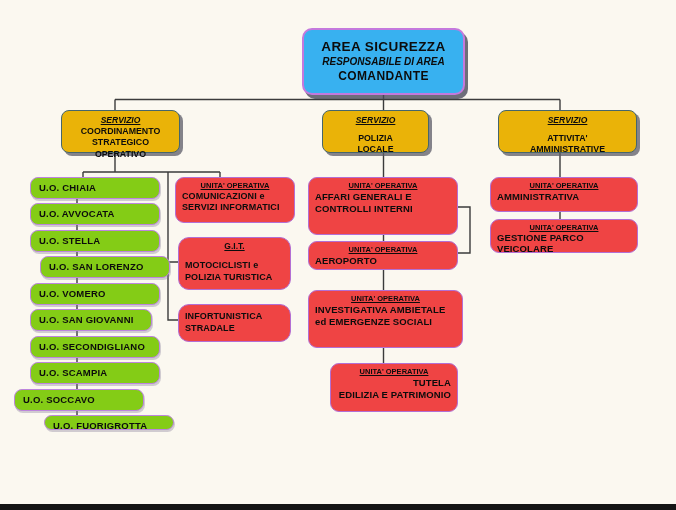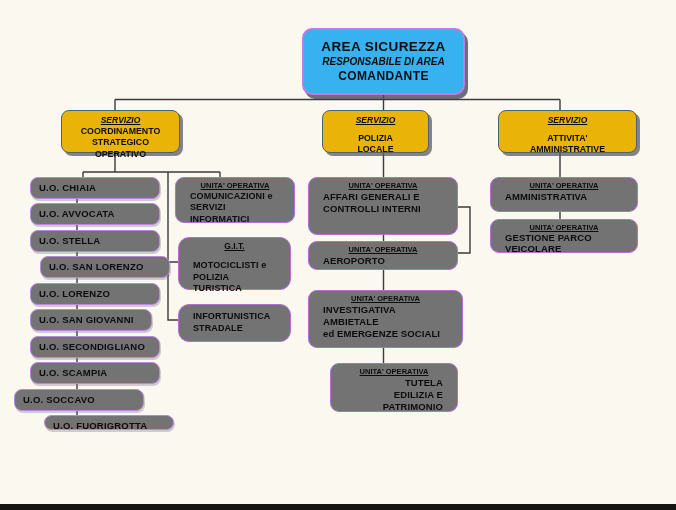--- a/index.html
+++ b/index.html
@@ -33,34 +33,34 @@
     border-radius:8px;
     box-shadow:3px 3px 0 rgba(92,92,104,.75);
     text-align:center;padding:4px 18px;line-height:1.3;
   }
   .srv-header{display:block;font-size:8.5px;font-weight:bold;font-style:italic;text-decoration:underline;}
   .srv-name{display:block;font-size:8.8px;font-weight:bold;white-space:pre-line;}
   .srv.gap .srv-name{margin-top:7px;}
 
   
   .uo{
-    background:#737373;
+    background:#84cc16;
     border:1.6px solid #BD85DD;
     border-radius:8px;
     box-shadow:1px 2px 0 rgba(130,120,150,.35);
     font-size:9.5px;font-weight:bold;
     padding:4px 0 0 8px;letter-spacing:.2px;
   }
 
   
   .unit{
-    background:#737373;
+    background:#ef4444;
     border:1.6px solid #B36FD4;
     border-radius:9px;
-    padding:3px 14px;line-height:1.3;
+    padding:3px 6px;line-height:1.3;
   }
   .unit-header{display:block;font-size:7.5px;font-weight:bold;text-decoration:underline;text-align:center;}
   .unit-header.italic{font-size:8.5px;}
   .unit-name{display:block;font-size:9px;font-weight:bold;white-space:pre-line;letter-spacing:.1px;}
   .unit.name-center .unit-name{text-align:right;}
   .unit.vcenter{display:flex;align-items:center;}
   .unit.hgap .unit-name{margin-top:8px;}
 
   #wires{position:absolute;left:0;top:0;}
   #footer-bar{position:absolute;left:0;bottom:0;width:676px;height:6px;background:#151515;}
@@ -109,21 +109,21 @@
 
   <div class="box srv gap" style="left:498px;top:110px;width:139px;height:43px">
     <span class="srv-header">SERVIZIO</span>
     <span class="srv-name">ATTIVITA' AMMINISTRATIVE</span>
   </div>
 
   <div class="box uo" style="left:30px;top:177px;width:130px;height:22px">U.O. CHIAIA</div>
   <div class="box uo" style="left:30px;top:203px;width:130px;height:22px">U.O. AVVOCATA</div>
   <div class="box uo" style="left:30px;top:230px;width:130px;height:22px">U.O. STELLA</div>
   <div class="box uo" style="left:40px;top:256px;width:130px;height:22px">U.O. SAN LORENZO</div>
-  <div class="box uo" style="left:30px;top:283px;width:130px;height:22px">U.O. LORENZO</div>
+  <div class="box uo" style="left:30px;top:283px;width:130px;height:22px">U.O. VOMERO</div>
   <div class="box uo" style="left:30px;top:309px;width:122px;height:22px">U.O. SAN GIOVANNI</div>
   <div class="box uo" style="left:30px;top:336px;width:130px;height:22px">U.O. SECONDIGLIANO</div>
   <div class="box uo" style="left:30px;top:362px;width:130px;height:22px">U.O. SCAMPIA</div>
   <div class="box uo" style="left:14px;top:389px;width:130px;height:22px">U.O. SOCCAVO</div>
   <div class="box uo" style="left:44px;top:415px;width:130px;height:15px">U.O. FUORIGROTTA</div>
 
   <div class="box unit" style="left:175px;top:177px;width:120px;height:46px">
     <span class="unit-header">UNITA' OPERATIVA</span>
     <span class="unit-name">COMUNICAZIONI e
 SERVIZI INFORMATICI</span>

